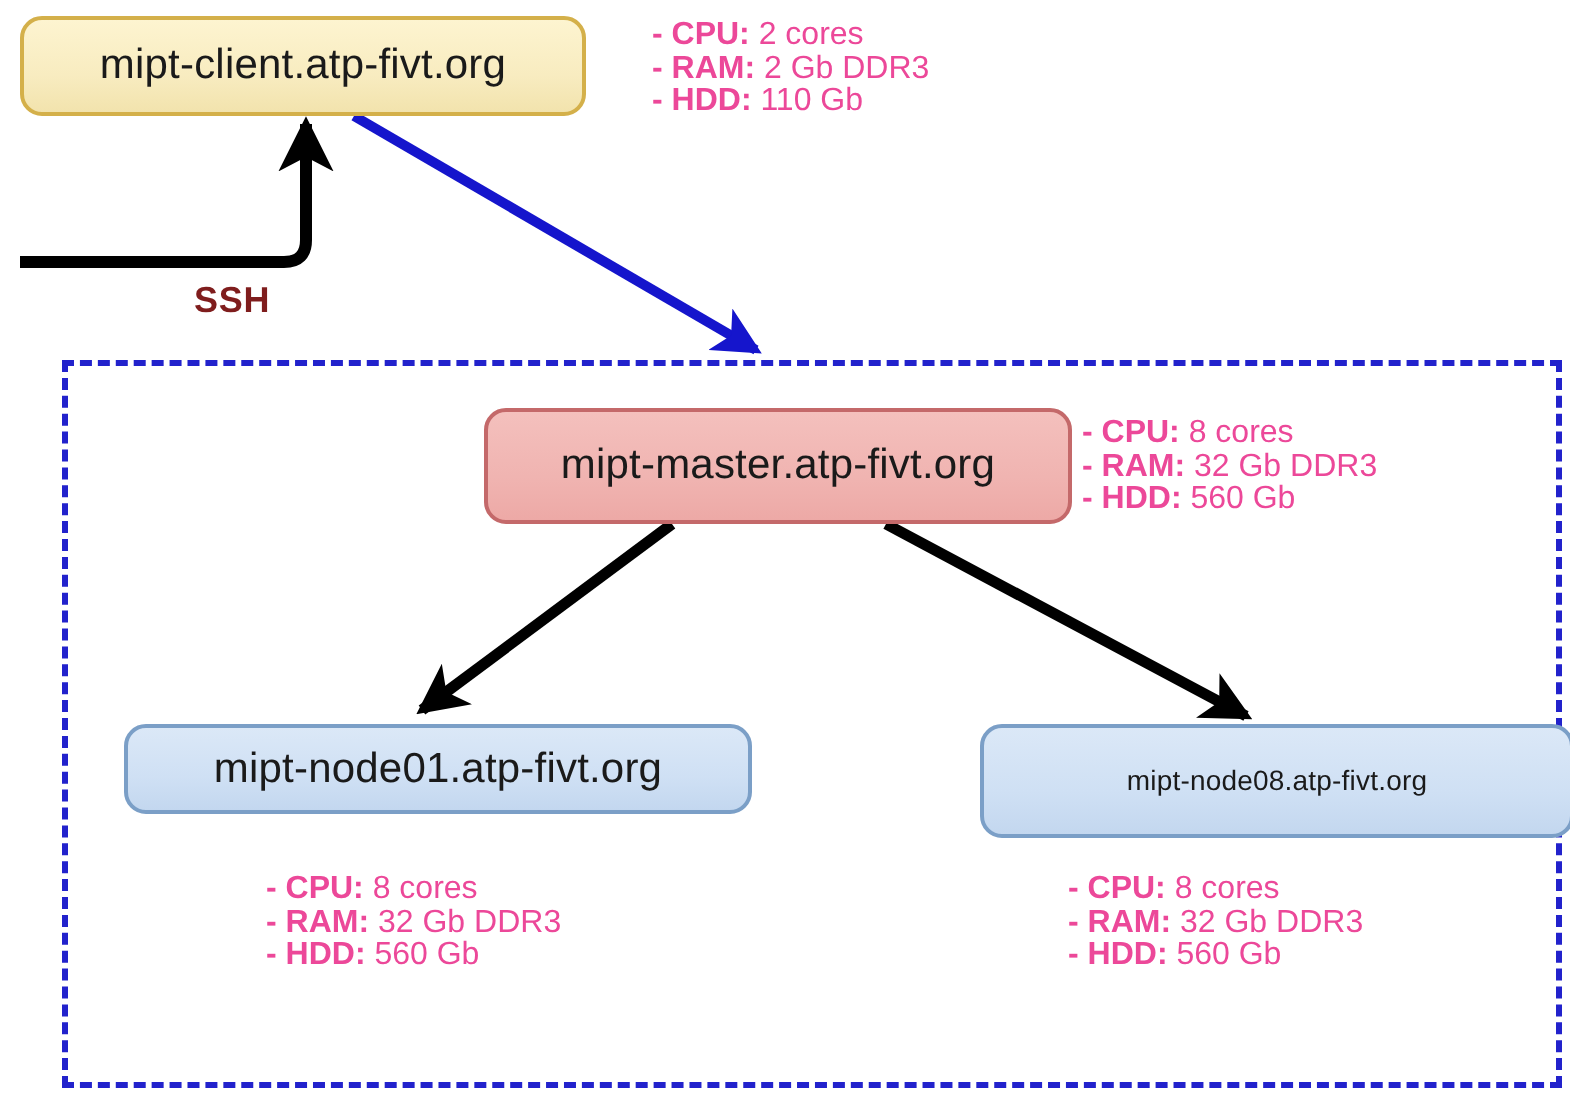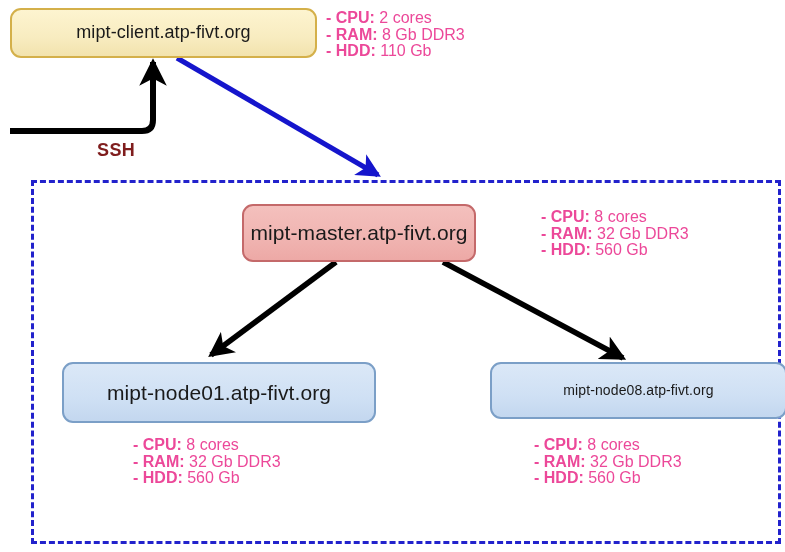--- a/index.html
+++ b/index.html
@@ -52,42 +52,42 @@
     letter-spacing: .1px;
   }
   .node-box .node-label {
     display: block;
     line-height: 1.1;
   }
 
   .client-box {
     left: 10px;
     top: 8px;
-    width: 307px;
+    width: 283px;
     height: 50px;
     border: 2px solid #d4b04a;
     background: linear-gradient(180deg, #fdf4d0 0%, #f8ecc0 60%, #f2e3ad 100%);
-    font-size: 18px;
+    font-size: 21px;
   }
 
   .master-box {
     left: 242px;
     top: 204px;
-    width: 234px;
+    width: 294px;
     height: 58px;
     border: 2px solid #c4696a;
     background: linear-gradient(180deg, #f4c0bd 0%, #f0b4b1 60%, #eda9a6 100%);
     font-size: 21px;
   }
 
   .node01-box {
     left: 62px;
     top: 362px;
     width: 314px;
-    height: 61px;
+    height: 45px;
     border: 2px solid #7b9fc7;
     background: linear-gradient(180deg, #dbe8f7 0%, #cfe0f4 60%, #c3d7ef 100%);
     font-size: 21px;
   }
 
   .node08-box {
     left: 443px;
     top: 362px;
     width: 297px;
     height: 57px;
@@ -160,21 +160,21 @@
   <div class="ssh-label">SSH</div>
 
   <div class="node-box client-box">
     <span class="node-label">mipt-client.atp-fivt.org</span>
   </div>
   <div class="spec-block spec-client">
     <span class="spec-line">
       <span class="k">- CPU:</span><span class="v"> 2 cores</span>
     </span>
     <span class="spec-line">
-      <span class="k">- RAM:</span><span class="v"> 8 Gb DDR3</span>
+      <span class="k">- RAM:</span><span class="v"> 2 Gb DDR3</span>
     </span>
     <span class="spec-line">
       <span class="k">- HDD:</span><span class="v"> 110 Gb</span>
     </span>
   </div>
 
   <div class="node-box master-box">
     <span class="node-label">mipt-master.atp-fivt.org</span>
   </div>
   <div class="spec-block spec-master">

